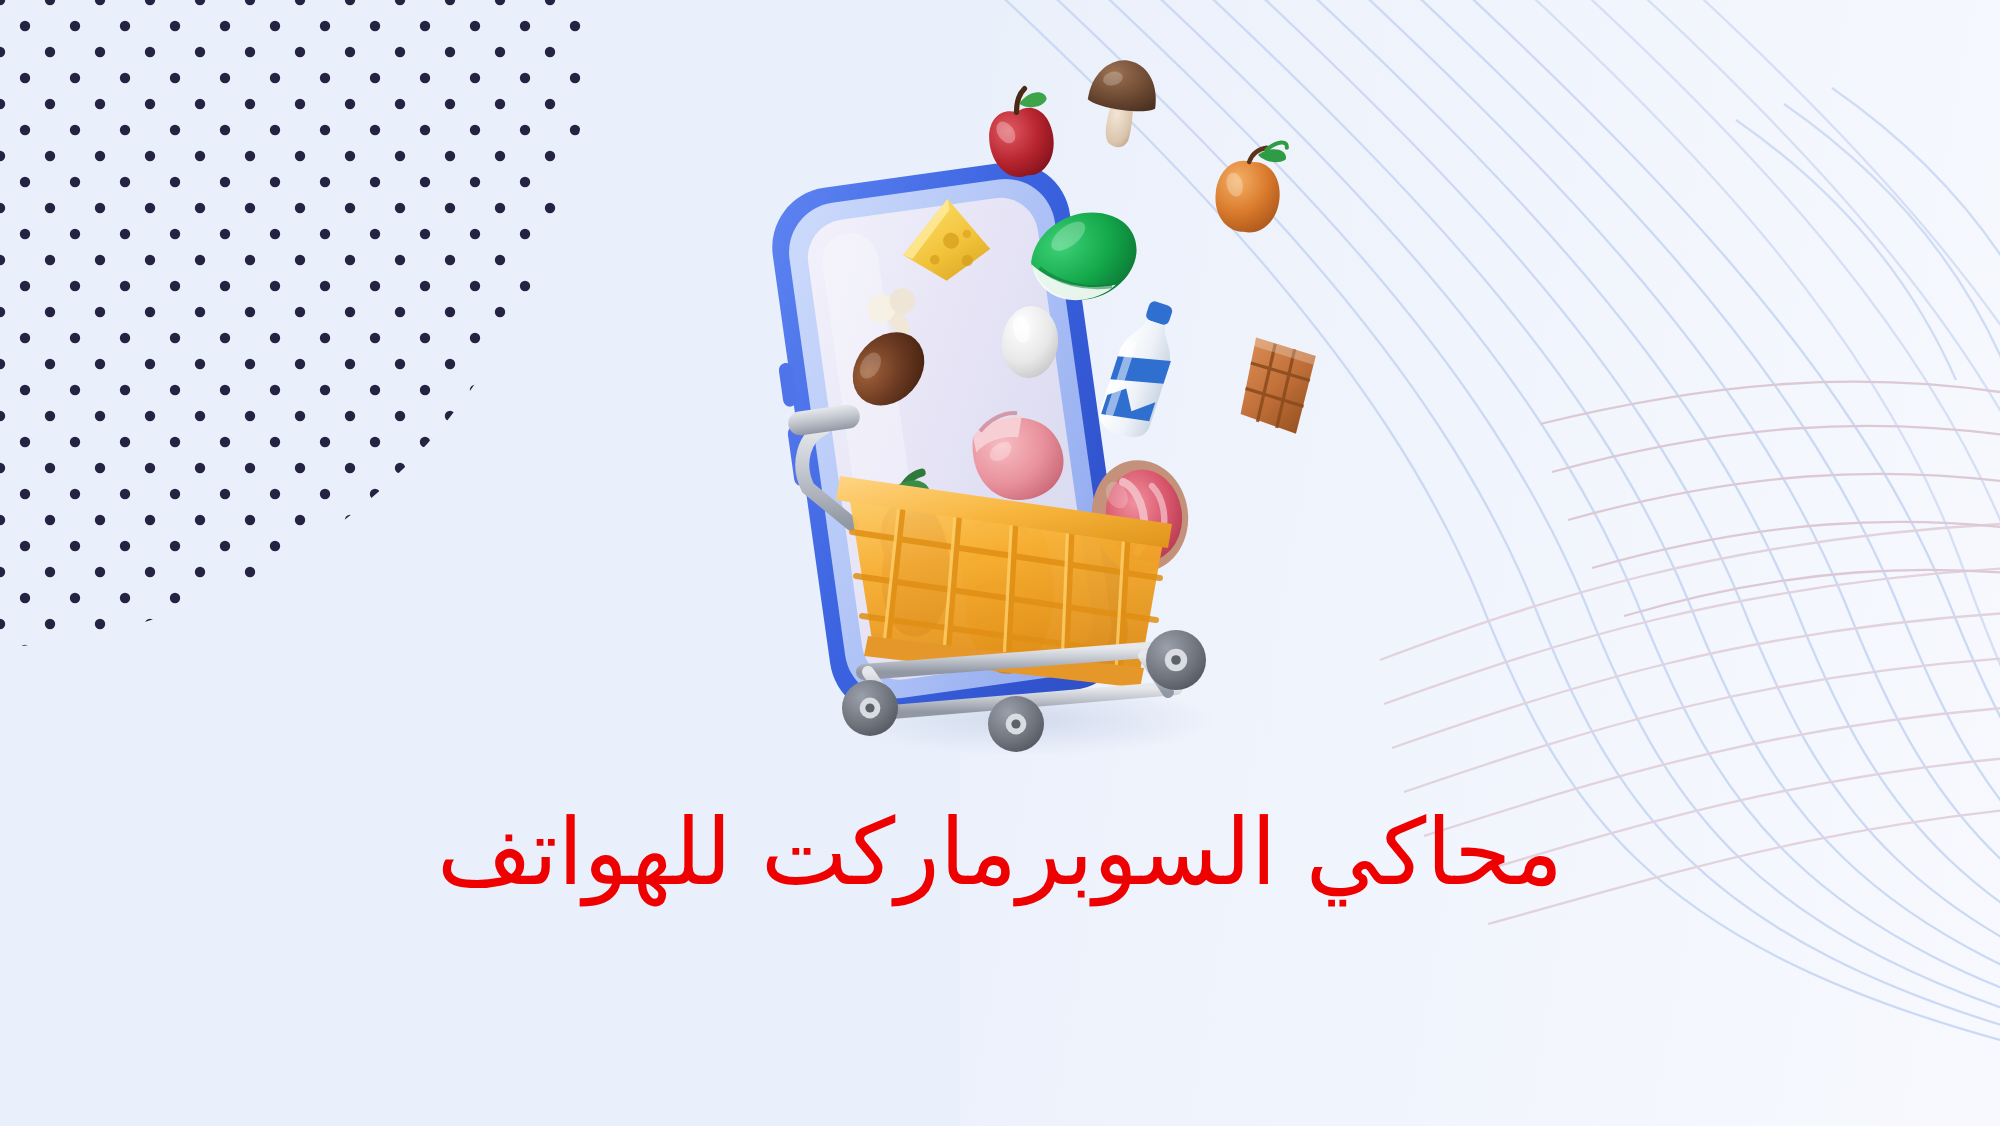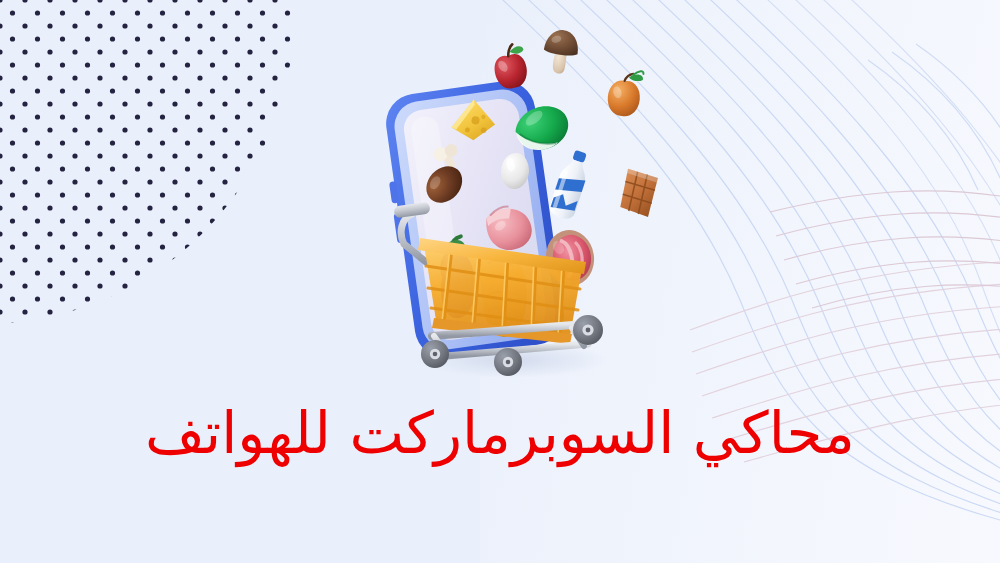--- a/index.html
+++ b/index.html
@@ -57,21 +57,21 @@
   
   .headline {
     position: absolute;
     left: 0;
     right: 0;
     top: 402px;
     text-align: center;
     direction: rtl;
     unicode-bidi: isolate;
     color: #ee0000;
-    font-size: 58px;
+    font-size: 46px;
     line-height: 1.08;
     font-weight: 400;
     letter-spacing: 0px;
     font-family: "DejaVu Sans", "Liberation Sans", sans-serif;
     white-space: nowrap;
   }
 </style>
 </head>
 <body>
 

